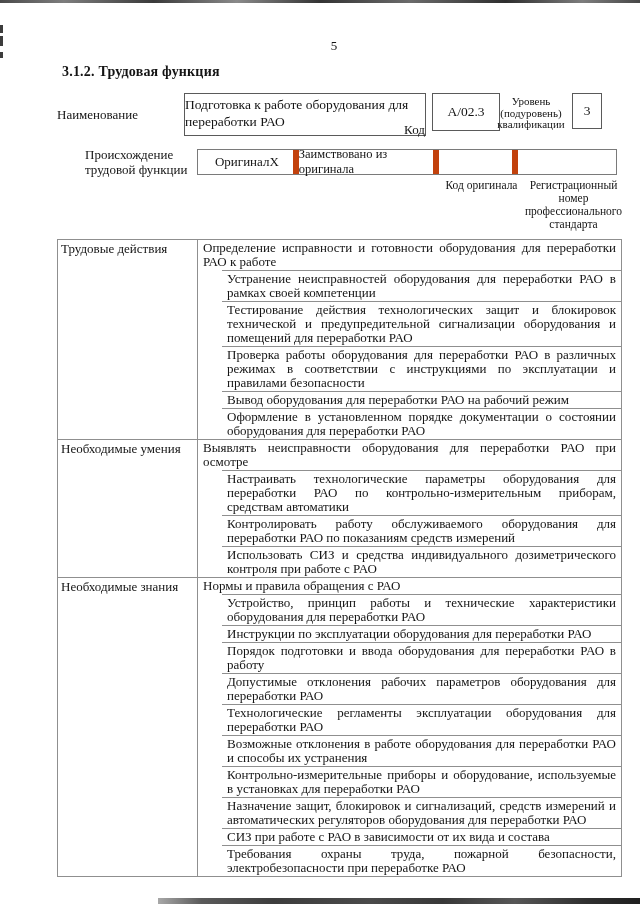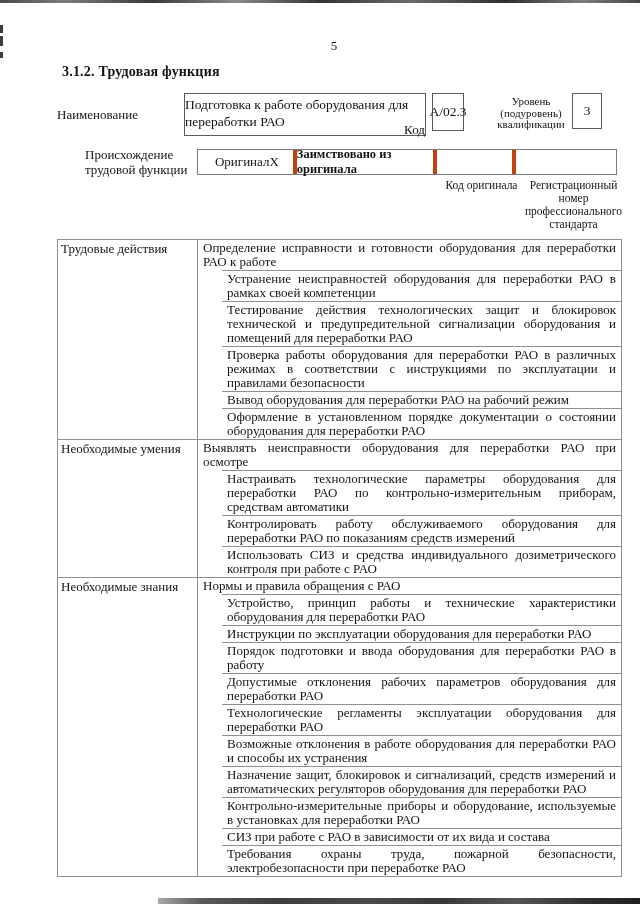--- a/index.html
+++ b/index.html
@@ -34,21 +34,21 @@
   }
 
   
   .lbl-plain { position:absolute; font-size:13px; }
   .name-box {
     position:absolute; top:93px; left:148px; width:242px; height:43px;
     border:1.5px solid #5a5a5a; box-sizing:border-box;
     font-size:13.5px; line-height:17px; padding:2px 0;margin-left:36px;
   }
   .code-box {
-    position:absolute; top:93px; left:432px; width:32px; height:38px;
+    position:absolute; top:93px; left:432px; width:68px; height:38px;
     border:1.5px solid #5a5a5a; box-sizing:border-box;
     display:flex; align-items:center; justify-content:center;
     font-size:13.5px;
   }
   .level-label {
     position:absolute; top:96px; left:492px; width:78px;
     text-align:center; font-size:11px; line-height:11.5px;
   }
   .level-box {
     position:absolute; top:93px; left:572px; width:30px; height:36px;
@@ -61,21 +61,21 @@
   .origin-label {
     position:absolute; top:148px; left:57px; width:138px;
     font-size:13px; line-height:14.5px;margin-left:28px;
   }
   .origin-table {
     position:absolute; top:149px; left:197px; width:420px; height:26px;
     border:1px solid #7a7a7a; box-sizing:border-box;
     display:flex; font-size:12.5px;
   }
   .origin-cell { box-sizing:border-box; display:flex; align-items:center; }
-  .origin-cell + .origin-cell { border-left:4px solid #c2410c;font-weight:bold; }
+  .origin-cell + .origin-cell { border-left:6px solid #c2410c; }
   .oc1 { width:95px;  justify-content:flex-end; padding:0 14px 0 8px; font-size:13px; }
   .oc2 { width:141px; justify-content:center; }
   .oc3 { width:79px; }
   .oc4 { width:104px; }
   .under-label {
     position:absolute; text-align:center;
     font-size:11.5px; line-height:13px;margin-left:9px;
   }
 
   
@@ -159,21 +159,21 @@
       <div class="msection">
         <div class="mlabel">Необходимые знания</div>
         <div class="mitems">
           <div class="mitem">Нормы и правила обращения с РАО</div>
           <div class="mitem">Устройство, принцип работы и технические характеристики оборудования для переработки РАО</div>
           <div class="mitem">Инструкции по эксплуатации оборудования для переработки РАО</div>
           <div class="mitem">Порядок подготовки и ввода оборудования для переработки РАО в работу</div>
           <div class="mitem">Допустимые отклонения рабочих параметров оборудования для переработки РАО</div>
           <div class="mitem">Технологические регламенты эксплуатации оборудования для переработки РАО</div>
           <div class="mitem">Возможные отклонения в работе оборудования для переработки РАО и способы их устранения</div>
+          <div class="mitem">Контрольно-измерительные приборы и оборудование, используемые в установках для переработки РАО</div>
           <div class="mitem">Назначение защит, блокировок и сигнализаций, средств измерений и автоматических регуляторов оборудования для переработки РАО</div>
-          <div class="mitem">Контрольно-измерительные приборы и оборудование, используемые в установках для переработки РАО</div>
           <div class="mitem">СИЗ при работе с РАО в зависимости от их вида и состава</div>
           <div class="mitem">Требования охраны труда, пожарной безопасности, электробезопасности при переработке РАО</div>
         </div>
       </div>
     </div>
 
 </div>
 
 </body></html>

